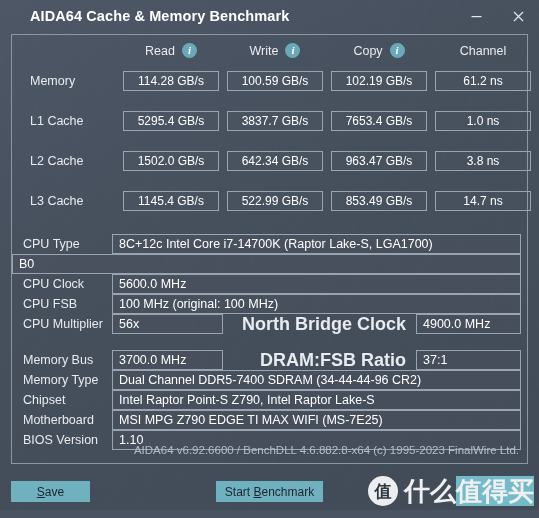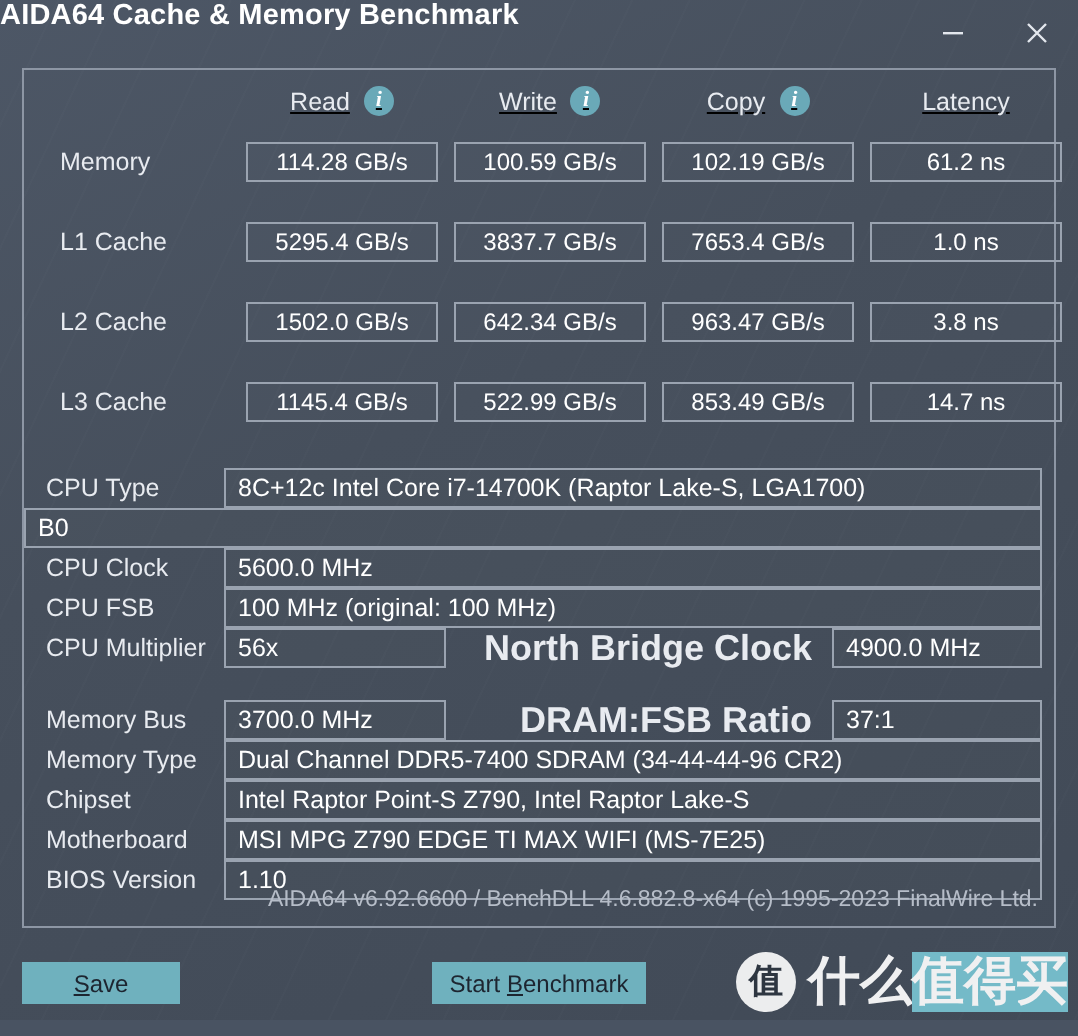--- a/index.html
+++ b/index.html
@@ -28,22 +28,22 @@
       linear-gradient(155deg, #4d5766 0%, #464f5c 40%, #414a57 100%);
     box-sizing: border-box;
     overflow: hidden;
   }
 
   
   .titlebar {
     position: relative;
     height: 32px;
     display: flex;
-    align-items: flex-start;
-    padding-left: 0;
+    align-items: center;
+    padding-left: 30px;
     box-sizing: border-box;
   }
   .title-text {
     font-size: 14.5px;
     font-weight: bold;
     color: #ffffff;
     letter-spacing: 0.1px;
     white-space: nowrap;
   }
   .win-controls {
@@ -84,21 +84,20 @@
     position: absolute;
     left: 0;
     top: 0;
     width: 100%;
   }
   .bench-head {
     display: flex;
     height: 26px;
     padding-top: 5px;
     box-sizing: border-box;
-    text-decoration: underline;
   }
   .col-label {
     width: 111px;
     flex: 0 0 111px;
   }
   .col-cell {
     width: 96px;
     flex: 0 0 96px;
     display: flex;
     align-items: center;
@@ -350,21 +349,21 @@
             <span class="head-txt">Copy</span>
             <span class="info-icon">
                 <span>i</span>
               </span>
           </div>
         </div>
         <div class="col-gap"></div>
 
         <div class="col-cell">
           <div class="head-inner">
-            <span class="head-txt">Latency</span>
+            <span class="head-txt">Channel</span>
           </div>
         </div>
       </div>
 
       <div class="bench-row">
         <div class="row-name">Memory</div>
         <div class="val-box">114.28 GB/s</div>
         <div class="col-gap"></div>
         <div class="val-box">100.59 GB/s</div>
         <div class="col-gap"></div>

